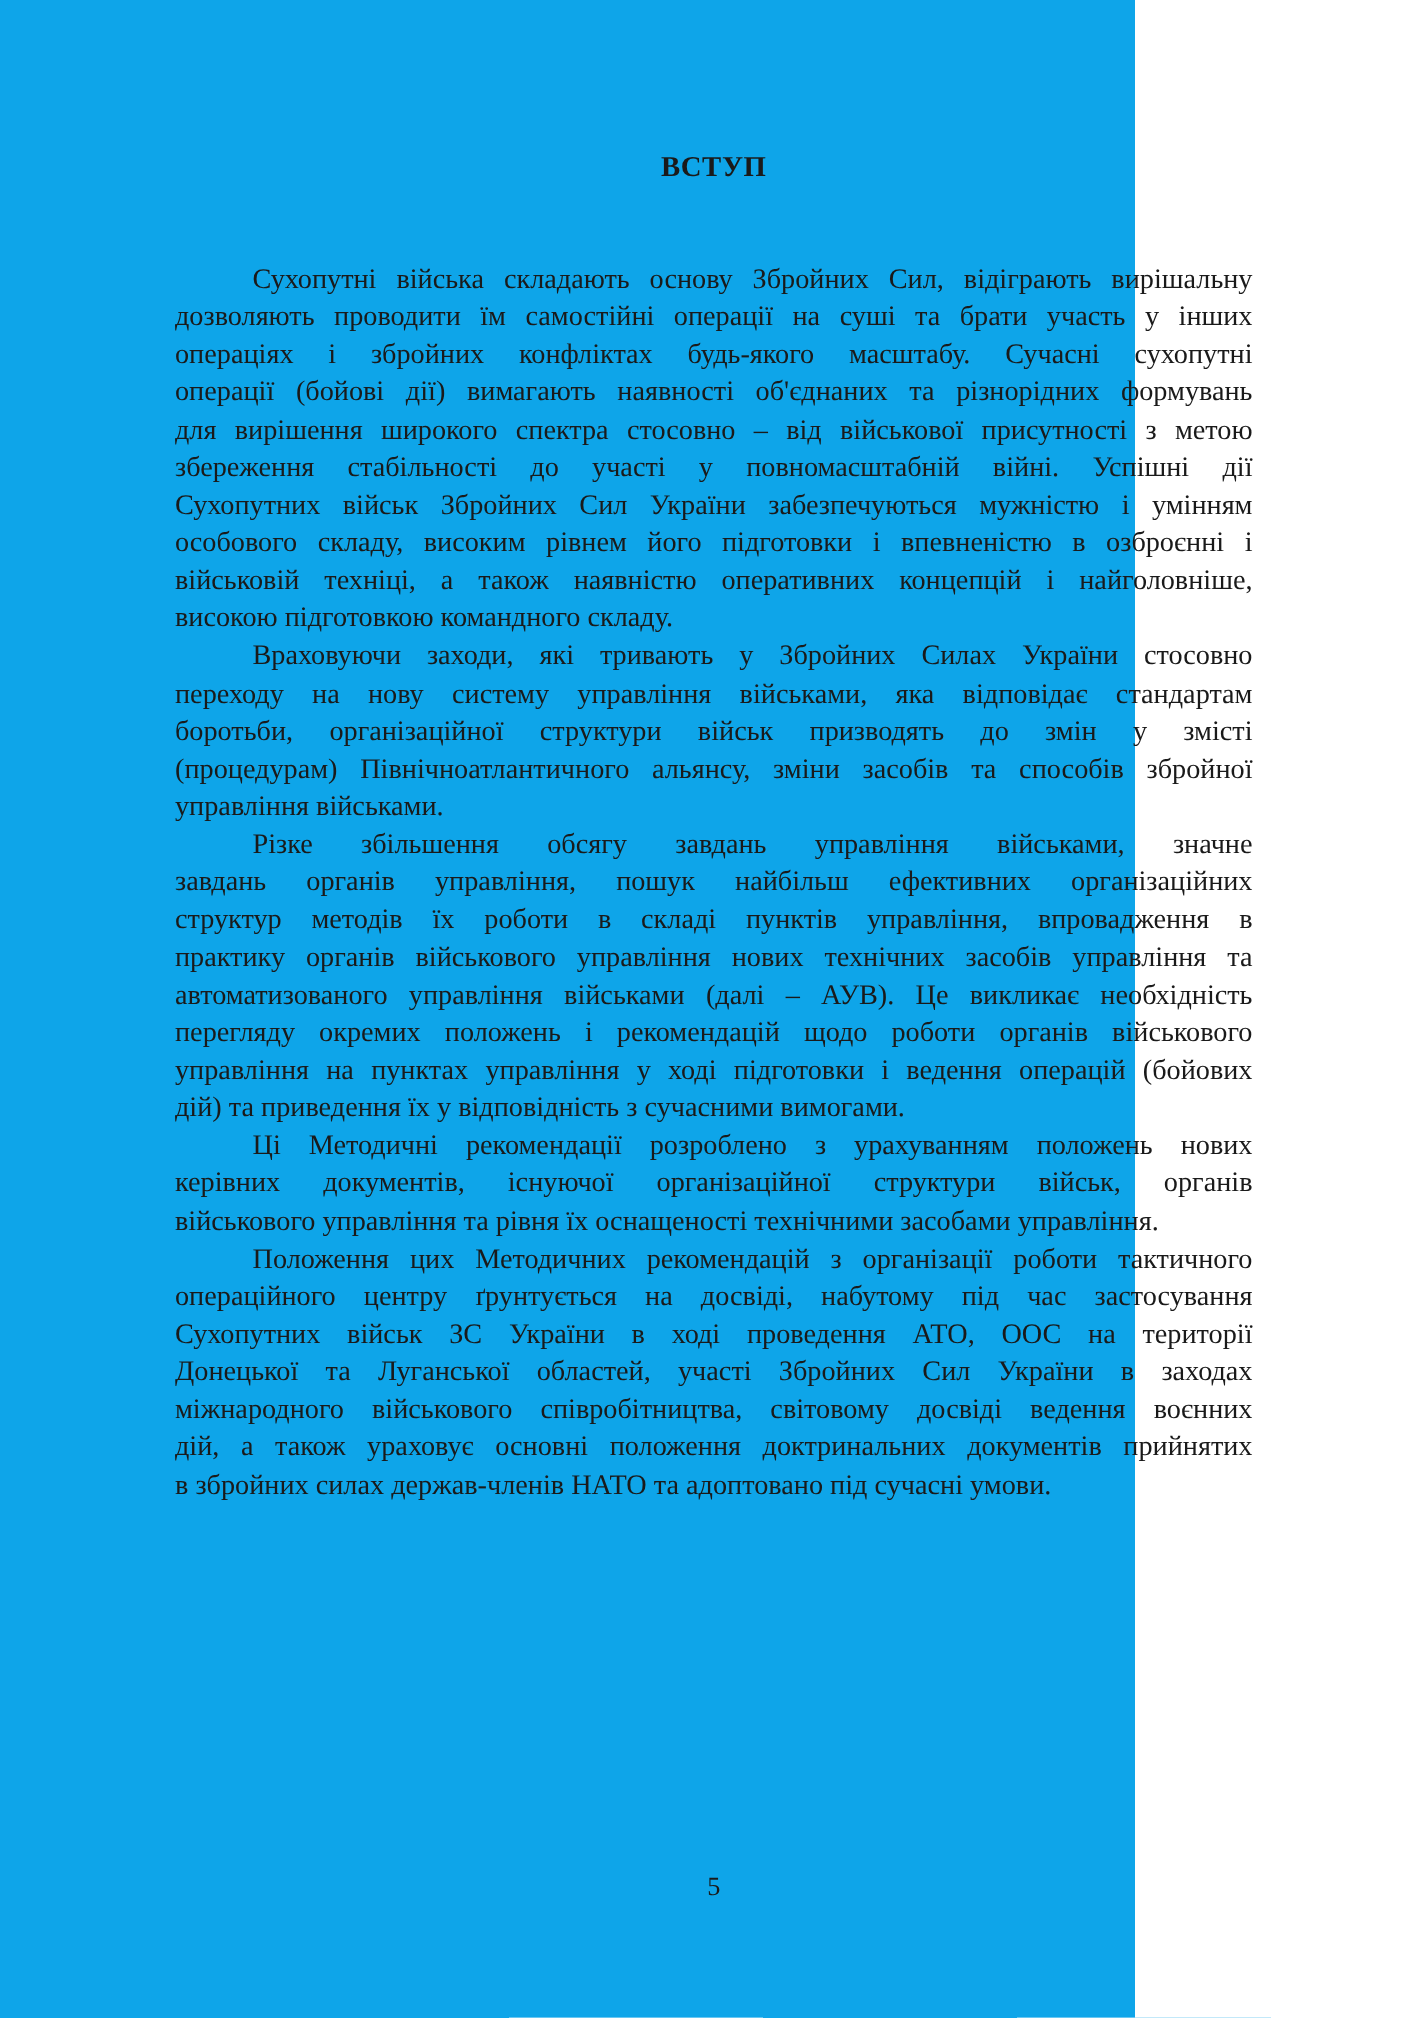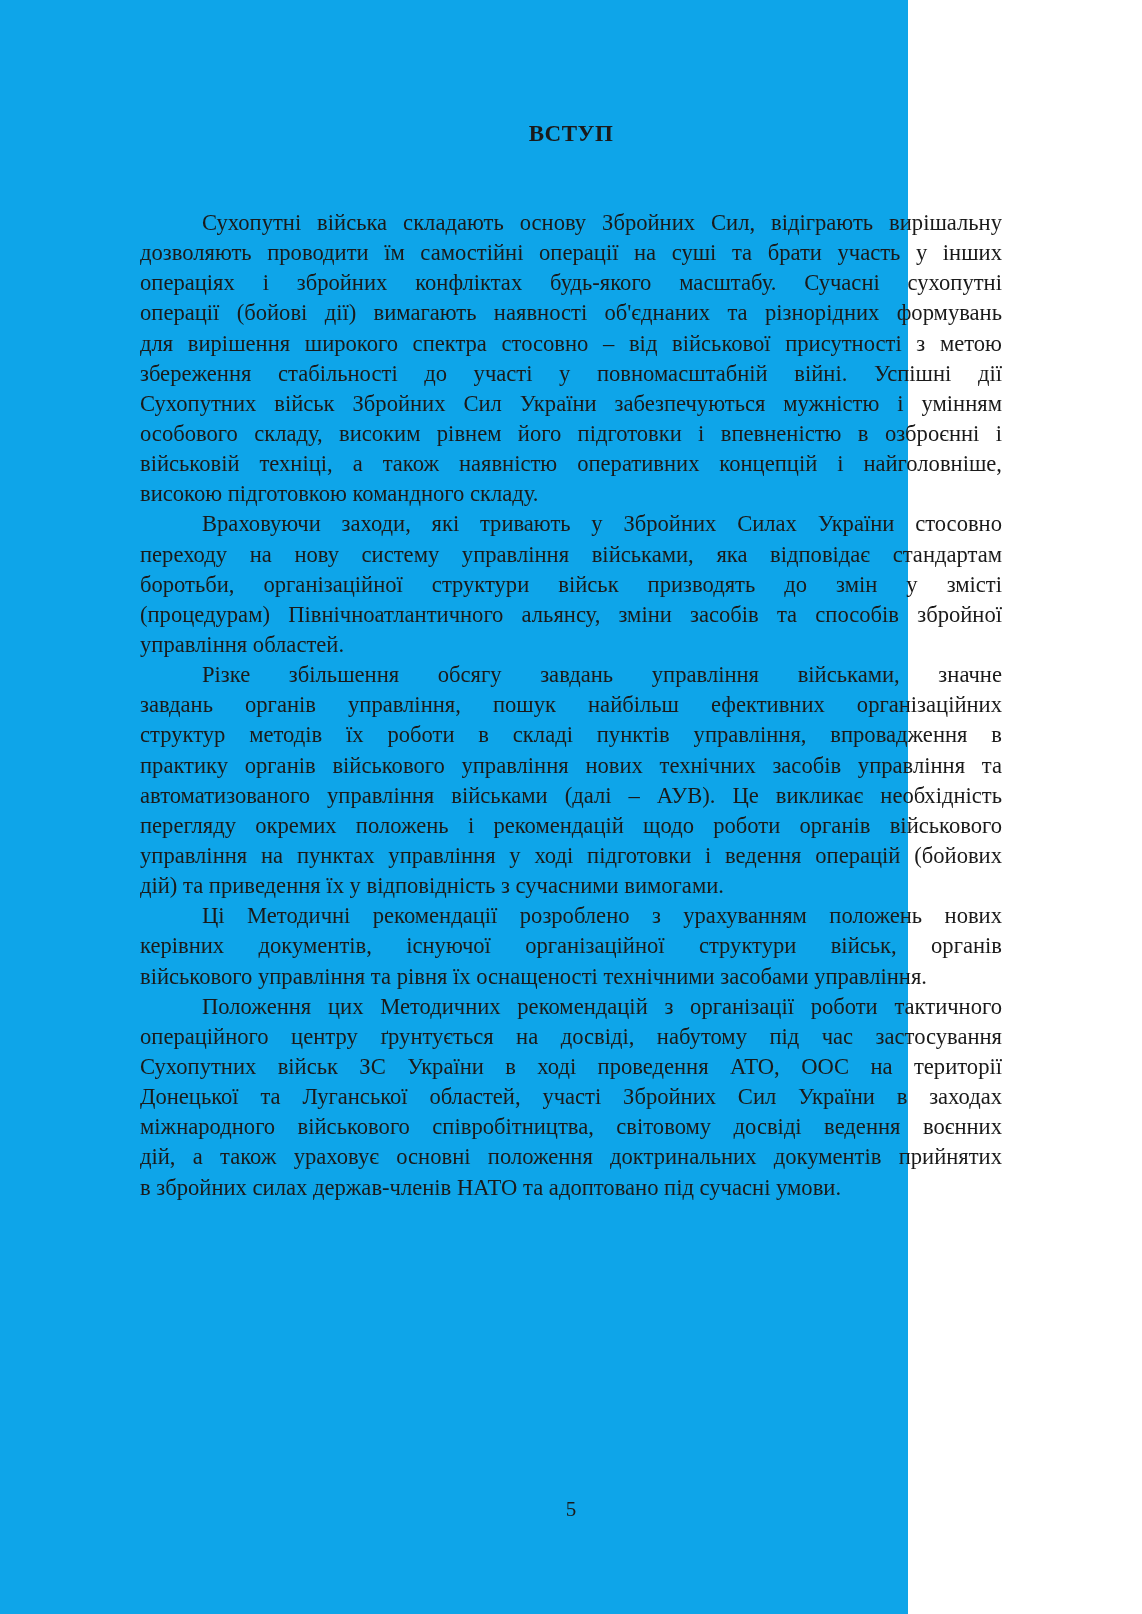--- a/index.html
+++ b/index.html
@@ -86,21 +86,21 @@
       <span class="line">особового складу, високим рівнем його підготовки і впевненістю в озброєнні і</span>
       <span class="line">військовій техніці, а також наявністю оперативних концепцій і найголовніше,</span>
       <span class="line last">високою підготовкою командного складу.</span>
     </div>
 
     <div>
       <span class="line indent">Враховуючи заходи, які тривають у Збройних Силах України стосовно</span>
       <span class="line">переходу на нову систему управління військами, яка відповідає стандартам</span>
       <span class="line">боротьби, організаційної структури військ призводять до змін у змісті</span>
       <span class="line">(процедурам) Північноатлантичного альянсу, зміни засобів та способів збройної</span>
-      <span class="line last">управління областей.</span>
+      <span class="line last">управління військами.</span>
     </div>
 
     <div>
       <span class="line indent">Різке збільшення обсягу завдань управління військами, значне</span>
       <span class="line">завдань органів управління, пошук найбільш ефективних організаційних</span>
       <span class="line">структур методів їх роботи в складі пунктів управління, впровадження в</span>
       <span class="line">практику органів військового управління нових технічних засобів управління та</span>
       <span class="line">автоматизованого управління військами (далі – АУВ). Це викликає необхідність</span>
       <span class="line">перегляду окремих положень і рекомендацій щодо роботи органів військового</span>
       <span class="line">управління на пунктах управління у ході підготовки і ведення операцій (бойових</span>

